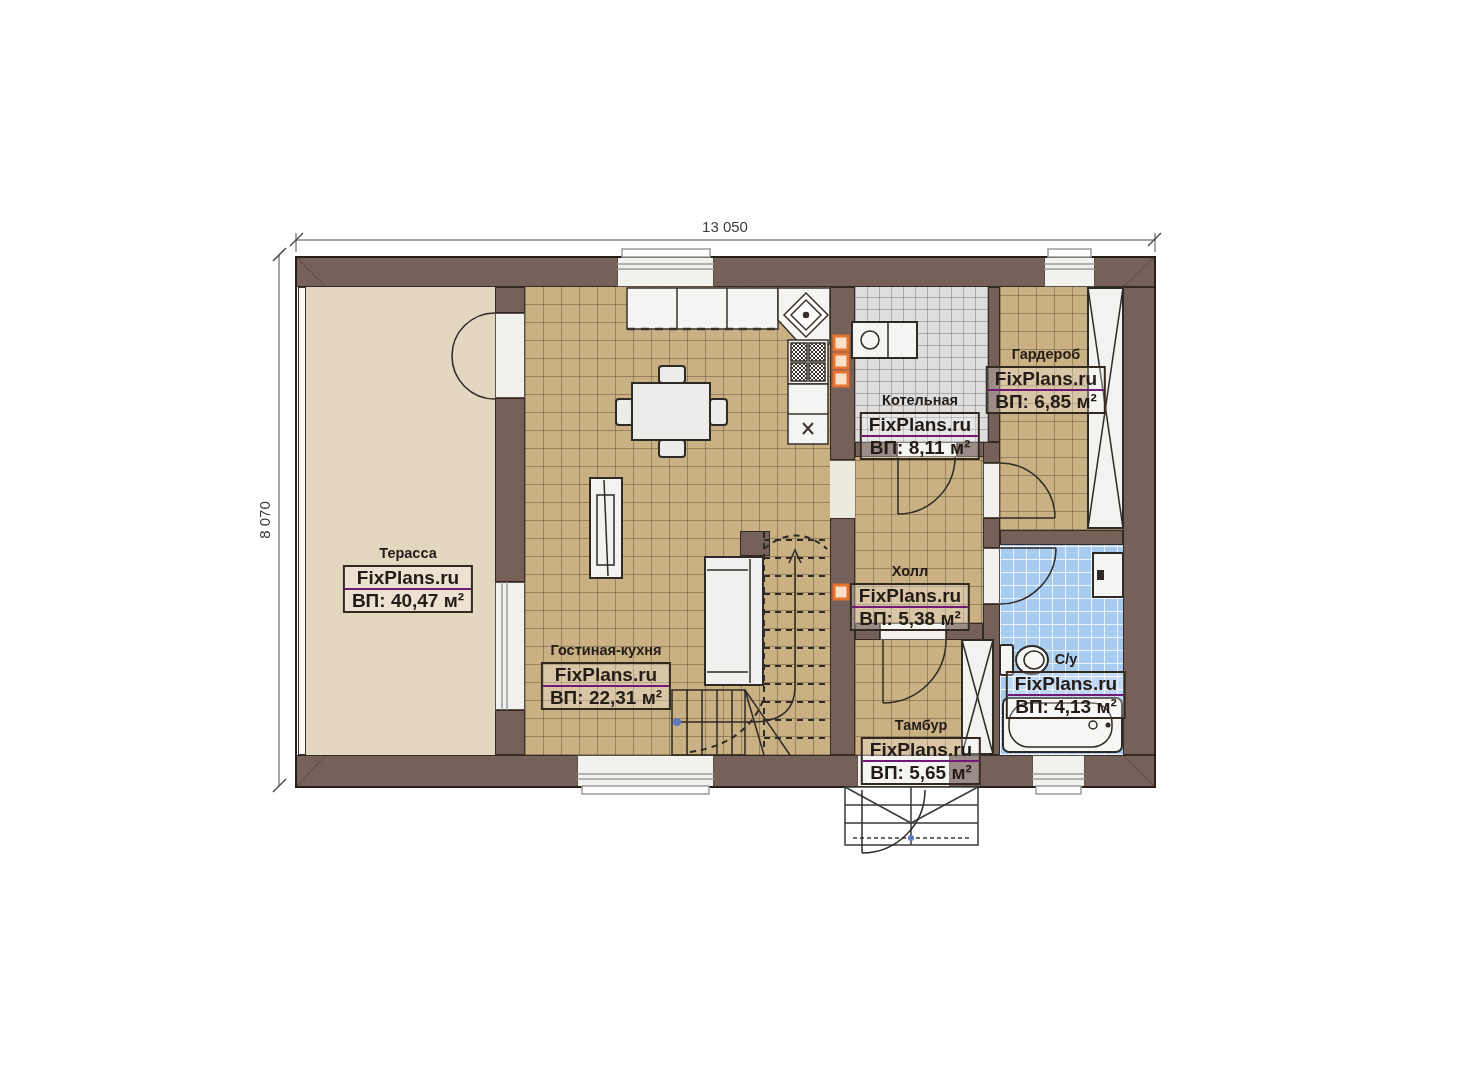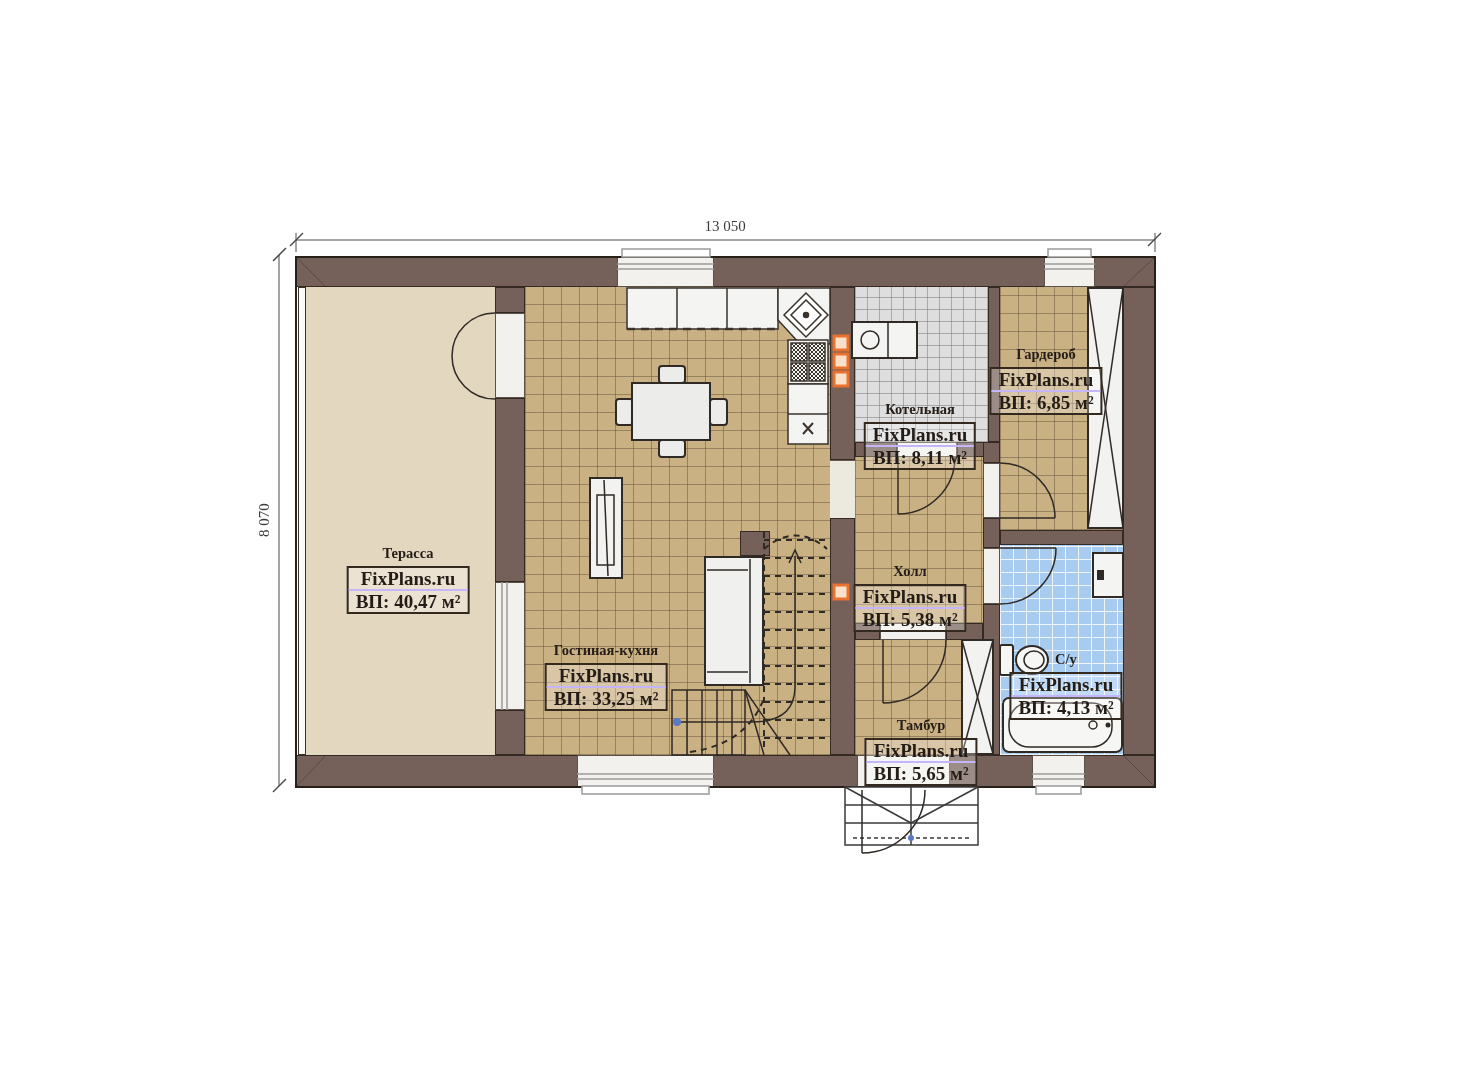--- a/index.html
+++ b/index.html
@@ -1,17 +1,17 @@
 <!DOCTYPE html>
 <html><head>
 <meta charset="utf-8">
 <style>
   html,body{margin:0;padding:0;background:#fff;}
   #canvas{position:relative;width:1325px;height:1080px;background:#ffffff;overflow:hidden;
-          font-family:Liberation Serif, serif;}
+          font-family:Liberation Sans, sans-serif;}
   
   .floor{position:absolute;}
   .floor-terrace{background:#e4d7c0;}
   .floor-brown{background:#c9b184;
     background-image:
       repeating-linear-gradient(0deg, rgba(90,74,50,.45) 0 1px, transparent 1px 18px),
       repeating-linear-gradient(90deg, rgba(90,74,50,.45) 0 1px, transparent 1px 18px);}
   .floor-grey{background:#dedede;
     background-image:
       repeating-linear-gradient(0deg, rgba(125,125,125,.55) 0 1px, transparent 1px 12px),
@@ -24,21 +24,21 @@
   
   .wall{position:absolute;background:#75605a;border:1px solid #342a23;box-sizing:border-box;}
   .edge{position:absolute;background:#fbfaf7;border:1px solid #3a3028;box-sizing:border-box;}
   
   .opening{position:absolute;background:#f2f1ee;border:1px solid #5a5248;box-sizing:border-box;}
   
   .room-label{position:absolute;transform:translateX(-50%);text-align:center;color:#241c16;margin-top:44px;}
   .room-title{font-size:14.5px;font-weight:700;white-space:nowrap;margin-bottom:4px;color:#241c16;}
   .area-box{display:inline-block;border:2px solid #33291f;background:rgba(255,255,255,.28);}
   .area-row{font-size:19px;font-weight:700;line-height:19px;padding:1px 7px;white-space:nowrap;}
-  .area-row + .area-row{border-top:2px solid #c4b5fd;}
+  .area-row + .area-row{border-top:2px solid #701a75;}
   .dim-label{position:absolute;font-size:15px;color:#3c3c3c;white-space:nowrap;}
   .dim-w{transform:translateX(-50%);}
   .dim-h{transform:translate(-50%,-50%) rotate(-90deg);}
   svg{position:absolute;left:0;top:0;pointer-events:none;}
 </style>
 </head>
 <body>
 
 <div id="canvas">
 
@@ -279,25 +279,25 @@
     <div class="area-box">
       <div class="area-row">FixPlans.ru</div>
       <div class="area-row">ВП: 40,47 м²</div>
     </div>
   </div>
 
   <div class="room-label" style="left:606px;top:598px;">
     <div class="room-title">Гостиная-кухня</div>
     <div class="area-box">
       <div class="area-row">FixPlans.ru</div>
-      <div class="area-row">ВП: 33,25 м²</div>
-    </div>
-  </div>
-
-  <div class="room-label" style="left:920px;top:357px;">
+      <div class="area-row">ВП: 22,31 м²</div>
+    </div>
+  </div>
+
+  <div class="room-label" style="left:920px;top:348px;">
     <div class="room-title">Котельная</div>
     <div class="area-box">
       <div class="area-row">FixPlans.ru</div>
       <div class="area-row">ВП: 8,11 м²</div>
     </div>
   </div>
 
   <div class="room-label" style="left:1046px;top:302px;">
     <div class="room-title">Гардероб</div>
     <div class="area-box">

